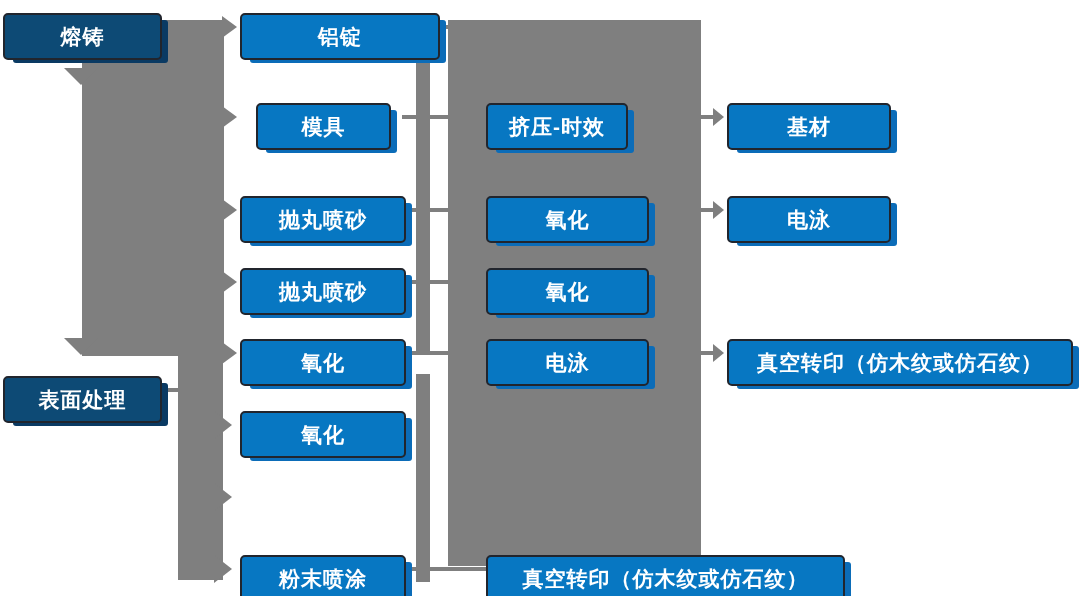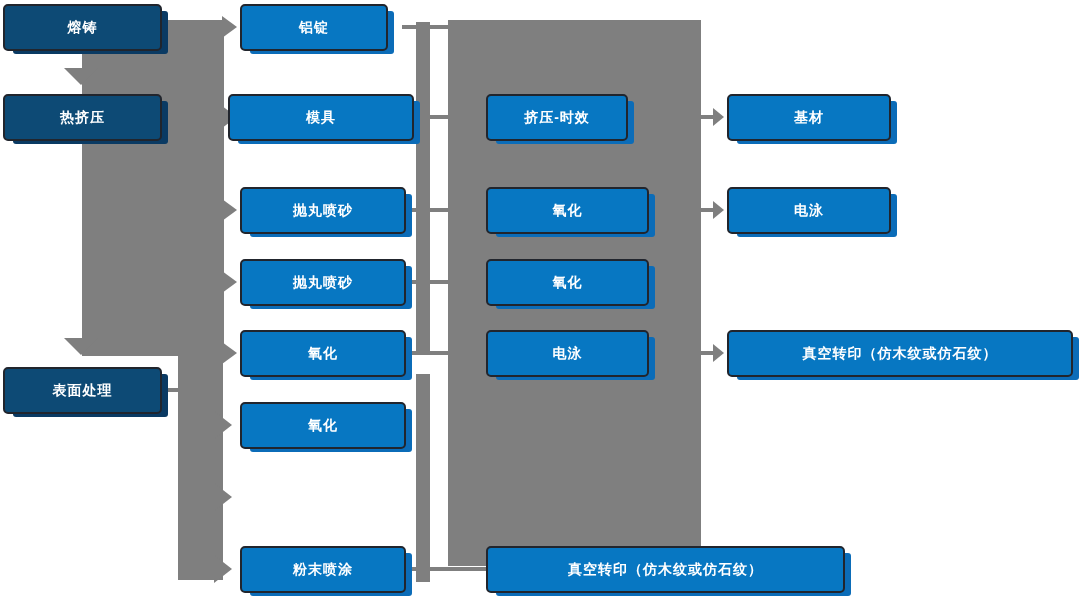--- a/index.html
+++ b/index.html
@@ -14,22 +14,23 @@
   .arrow{position:absolute;width:0;height:0;z-index:3;}
   .arrow-right-lg{border-top:11px solid transparent;border-bottom:11px solid transparent;border-left:15px solid #7f7f7f;}
   .arrow-right-md{border-top:14px solid transparent;border-bottom:14px solid transparent;border-left:18px solid #7f7f7f;}
   .arrow-right-sm{border-top:9px solid transparent;border-bottom:9px solid transparent;border-left:11px solid #7f7f7f;}
   .arrow-down{border-left:17px solid transparent;border-right:17px solid transparent;border-top:17px solid #7f7f7f;}
   
   .node{
     position:absolute;height:47px;box-sizing:border-box;z-index:10;
     display:flex;align-items:center;justify-content:center;
     background:#0777c2;border:2px solid #21252d;border-radius:5px;
-    color:#ffffff;font-size:14px;font-weight:600;letter-spacing:1px;white-space:nowrap;
+    color:#ffffff;font-size:21px;font-weight:600;letter-spacing:1px;white-space:nowrap;
     box-shadow:8px 5px 0 -2px #0b6cb8;
+    margin-top:9px;
   }
   .node.dark{background:#0d4a75;box-shadow:8px 5px 0 -2px #0a3a63;}
 </style>
 </head>
 <body>
 
 <div class="stage">
 
   <div class="conn thin" style="left:402px;top:25px;width:86px;"></div>
   <div class="conn thin" style="left:402px;top:115px;width:86px;"></div>
@@ -61,25 +62,24 @@
 
   <div class="arrow arrow-right-md" style="left:214px;top:411px;"></div>
   <div class="arrow arrow-right-md" style="left:214px;top:483px;"></div>
   <div class="arrow arrow-right-md" style="left:214px;top:555px;"></div>
 
   <div class="arrow arrow-right-sm" style="left:713px;top:108px;"></div>
   <div class="arrow arrow-right-sm" style="left:713px;top:201px;"></div>
   <div class="arrow arrow-right-sm" style="left:713px;top:344px;"></div>
 
   <div class="node dark" style="left:3px;top:4px;width:159px;">熔铸</div>
-  <div class="node dark" style="left:3px;top:94px;width:159px;">热挤压</div>
   <div class="node dark" style="left:3px;top:367px;width:159px;">表面处理</div>
 
-  <div class="node" style="left:240px;top:4px;width:148px;">铝锭</div>
-  <div class="node" style="left:228px;top:94px;width:186px;">模具</div>
+  <div class="node" style="left:240px;top:4px;width:200px;">铝锭</div>
+  <div class="node" style="left:256px;top:94px;width:135px;">模具</div>
   <div class="node" style="left:240px;top:187px;width:166px;">抛丸喷砂</div>
   <div class="node" style="left:240px;top:259px;width:166px;">抛丸喷砂</div>
   <div class="node" style="left:240px;top:330px;width:166px;">氧化</div>
   <div class="node" style="left:240px;top:402px;width:166px;">氧化</div>
   <div class="node" style="left:240px;top:546px;width:166px;">粉末喷涂</div>
 
   <div class="node" style="left:486px;top:94px;width:142px;">挤压-时效</div>
   <div class="node" style="left:486px;top:187px;width:163px;">氧化</div>
   <div class="node" style="left:486px;top:259px;width:163px;">氧化</div>
   <div class="node" style="left:486px;top:330px;width:163px;">电泳</div>

